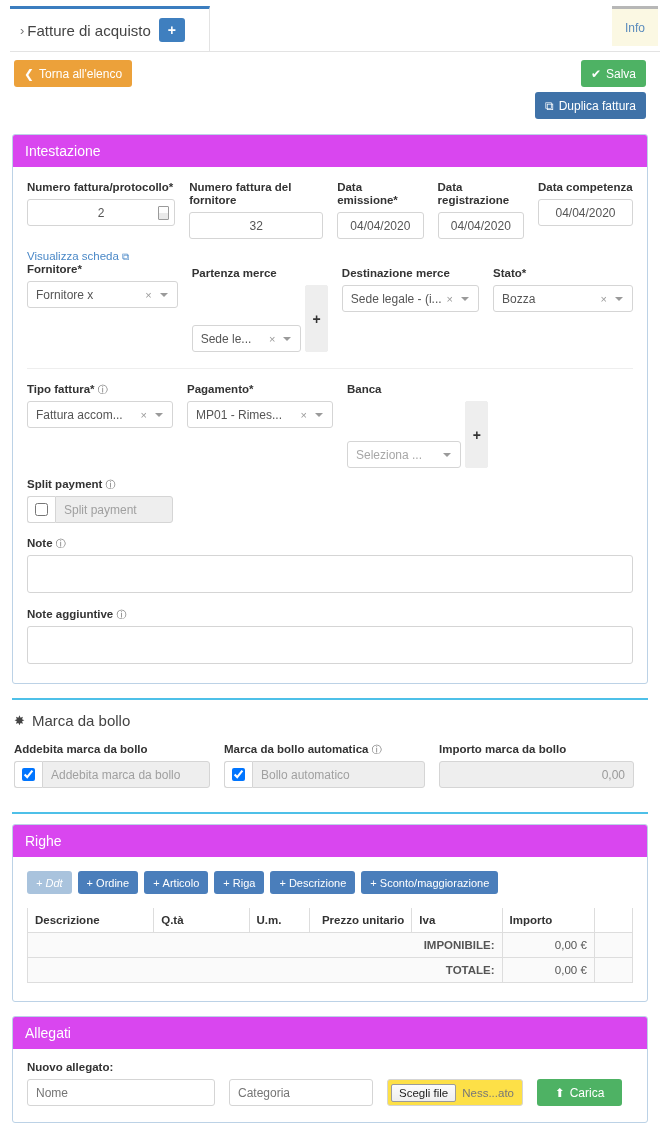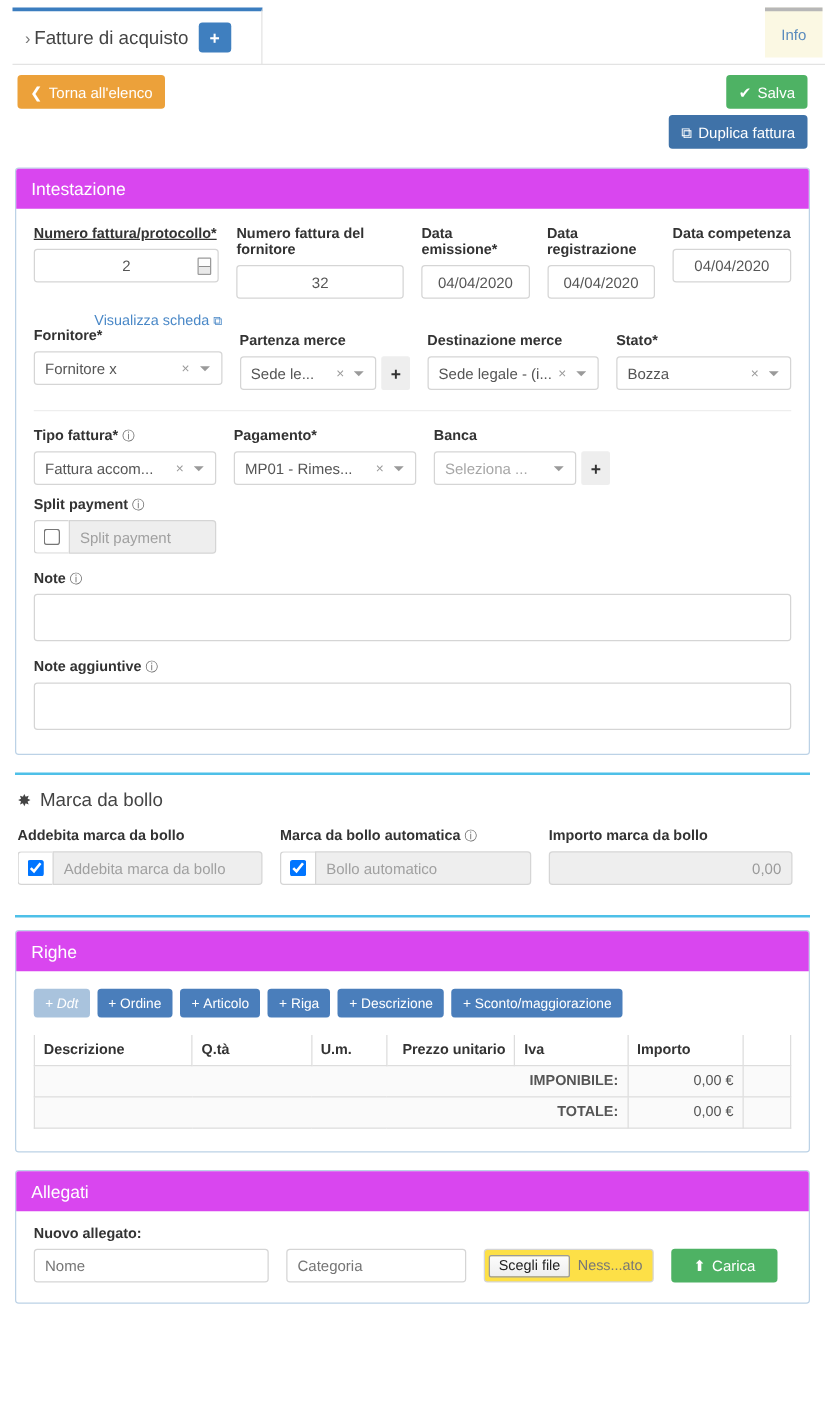--- a/index.html
+++ b/index.html
@@ -144,21 +144,21 @@
   .sel .v { flex:1 1 auto; white-space:nowrap; overflow:hidden; text-overflow:ellipsis; }
   .sel.ph .v { color:#a7a7a7; }
   .sel .x { color:#9a9a9a; font-size:11px; padding:0 5px; flex:0 0 auto; }
   .sel .car {
     flex:0 0 auto; width:0; height:0; margin:0 5px 0 3px;
     border-left:4px solid transparent; border-right:4px solid transparent;
     border-top:4px solid #9a9a9a;
   }
 
   .addon-group { display:flex; align-items:stretch; }
-  .addon-group .sel { border-radius:3px 3px 3px 3px; }
+  .addon-group .sel { border-radius:3px 3px 3px 3px;margin-top:40px; }
   .addon-btn {
     width:28px; margin-left:4px;
     background:#eeeeee; border:1px solid #eeeeee; border-radius:2px;
     display:flex; align-items:center; justify-content:center;
     color:#333; font-size:14px; font-weight:bold;
     cursor:pointer;
   }
 
   .chk-group { display:flex; align-items:stretch; width:100%; }
   .chk-box {
@@ -175,21 +175,21 @@
   }
 
   .ta {
     width:100%; height:38px;
     border:1px solid #d5d5d5; border-radius:3px;
     background:#fff; resize:none;
     font-family:"Liberation Sans", sans-serif; font-size:12px;
     padding:5px 8px;
   }
 
-  .linkrow { text-align:right; }
+  .linkrow { text-align:left; }
   .scheda-link {
     color:#4a88c7; font-size:11.5px; text-decoration:none; cursor:pointer;
   }
   .ext-ico { font-size:10px; }
 
   .hr-soft { border-top:1px solid #eeeeee; margin:16px 0 14px 0; }
 
   
   .row { display:flex; }
   .col { padding-right:14px; }
@@ -260,21 +260,21 @@
     <span>⧉</span>
     <span>Duplica fattura</span>
   </button>
 </div>
 
 <div class="panel">
   <div class="panel-head">Intestazione</div>
   <div class="panel-body">
 
     <div class="row">
-      <div class="col" style="width:170px;text-decoration:underline;">
+      <div class="col" style="width:170px;">
         <span class="lbl">Numero fattura/protocollo*</span>
         <div class="num-wrap">
           <input class="inp center" value="2" style="">
           <span class="num-spin"></span>
         </div>
       </div>
       <div class="col" style="width:155px;">
         <span class="lbl">Numero fattura del fornitore</span>
         <input class="inp center" value="32" style="">
       </div>

